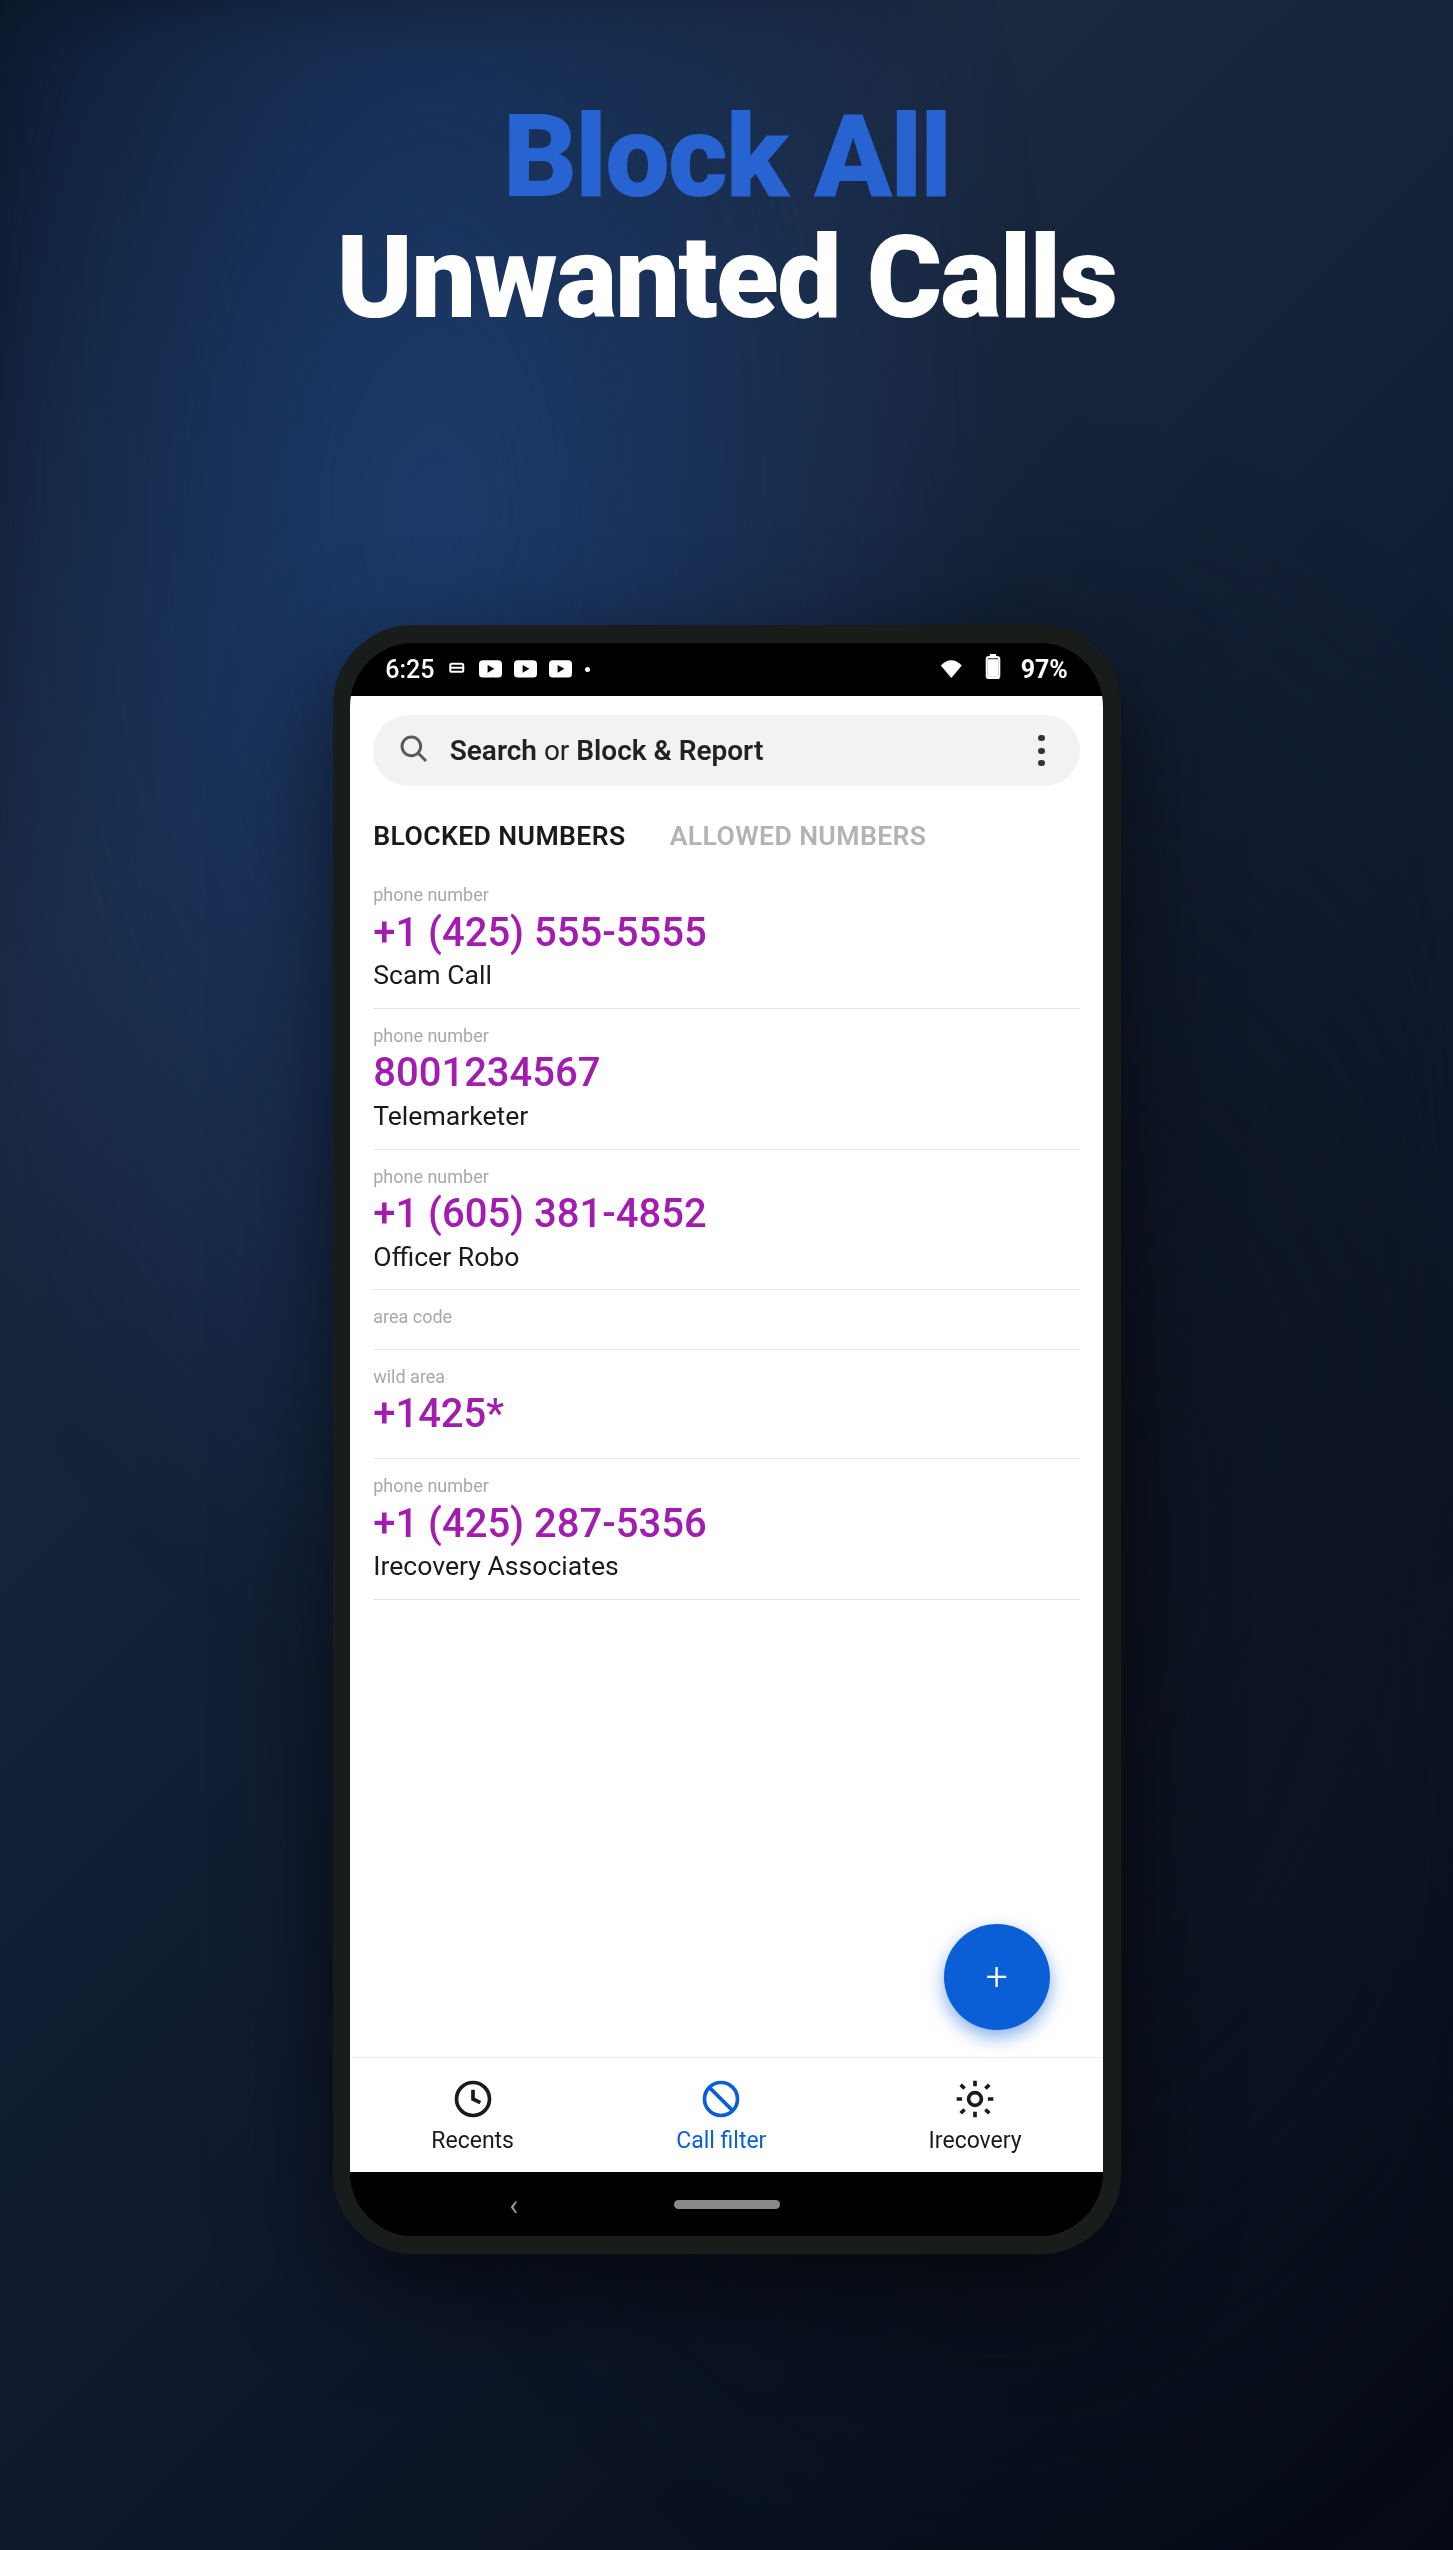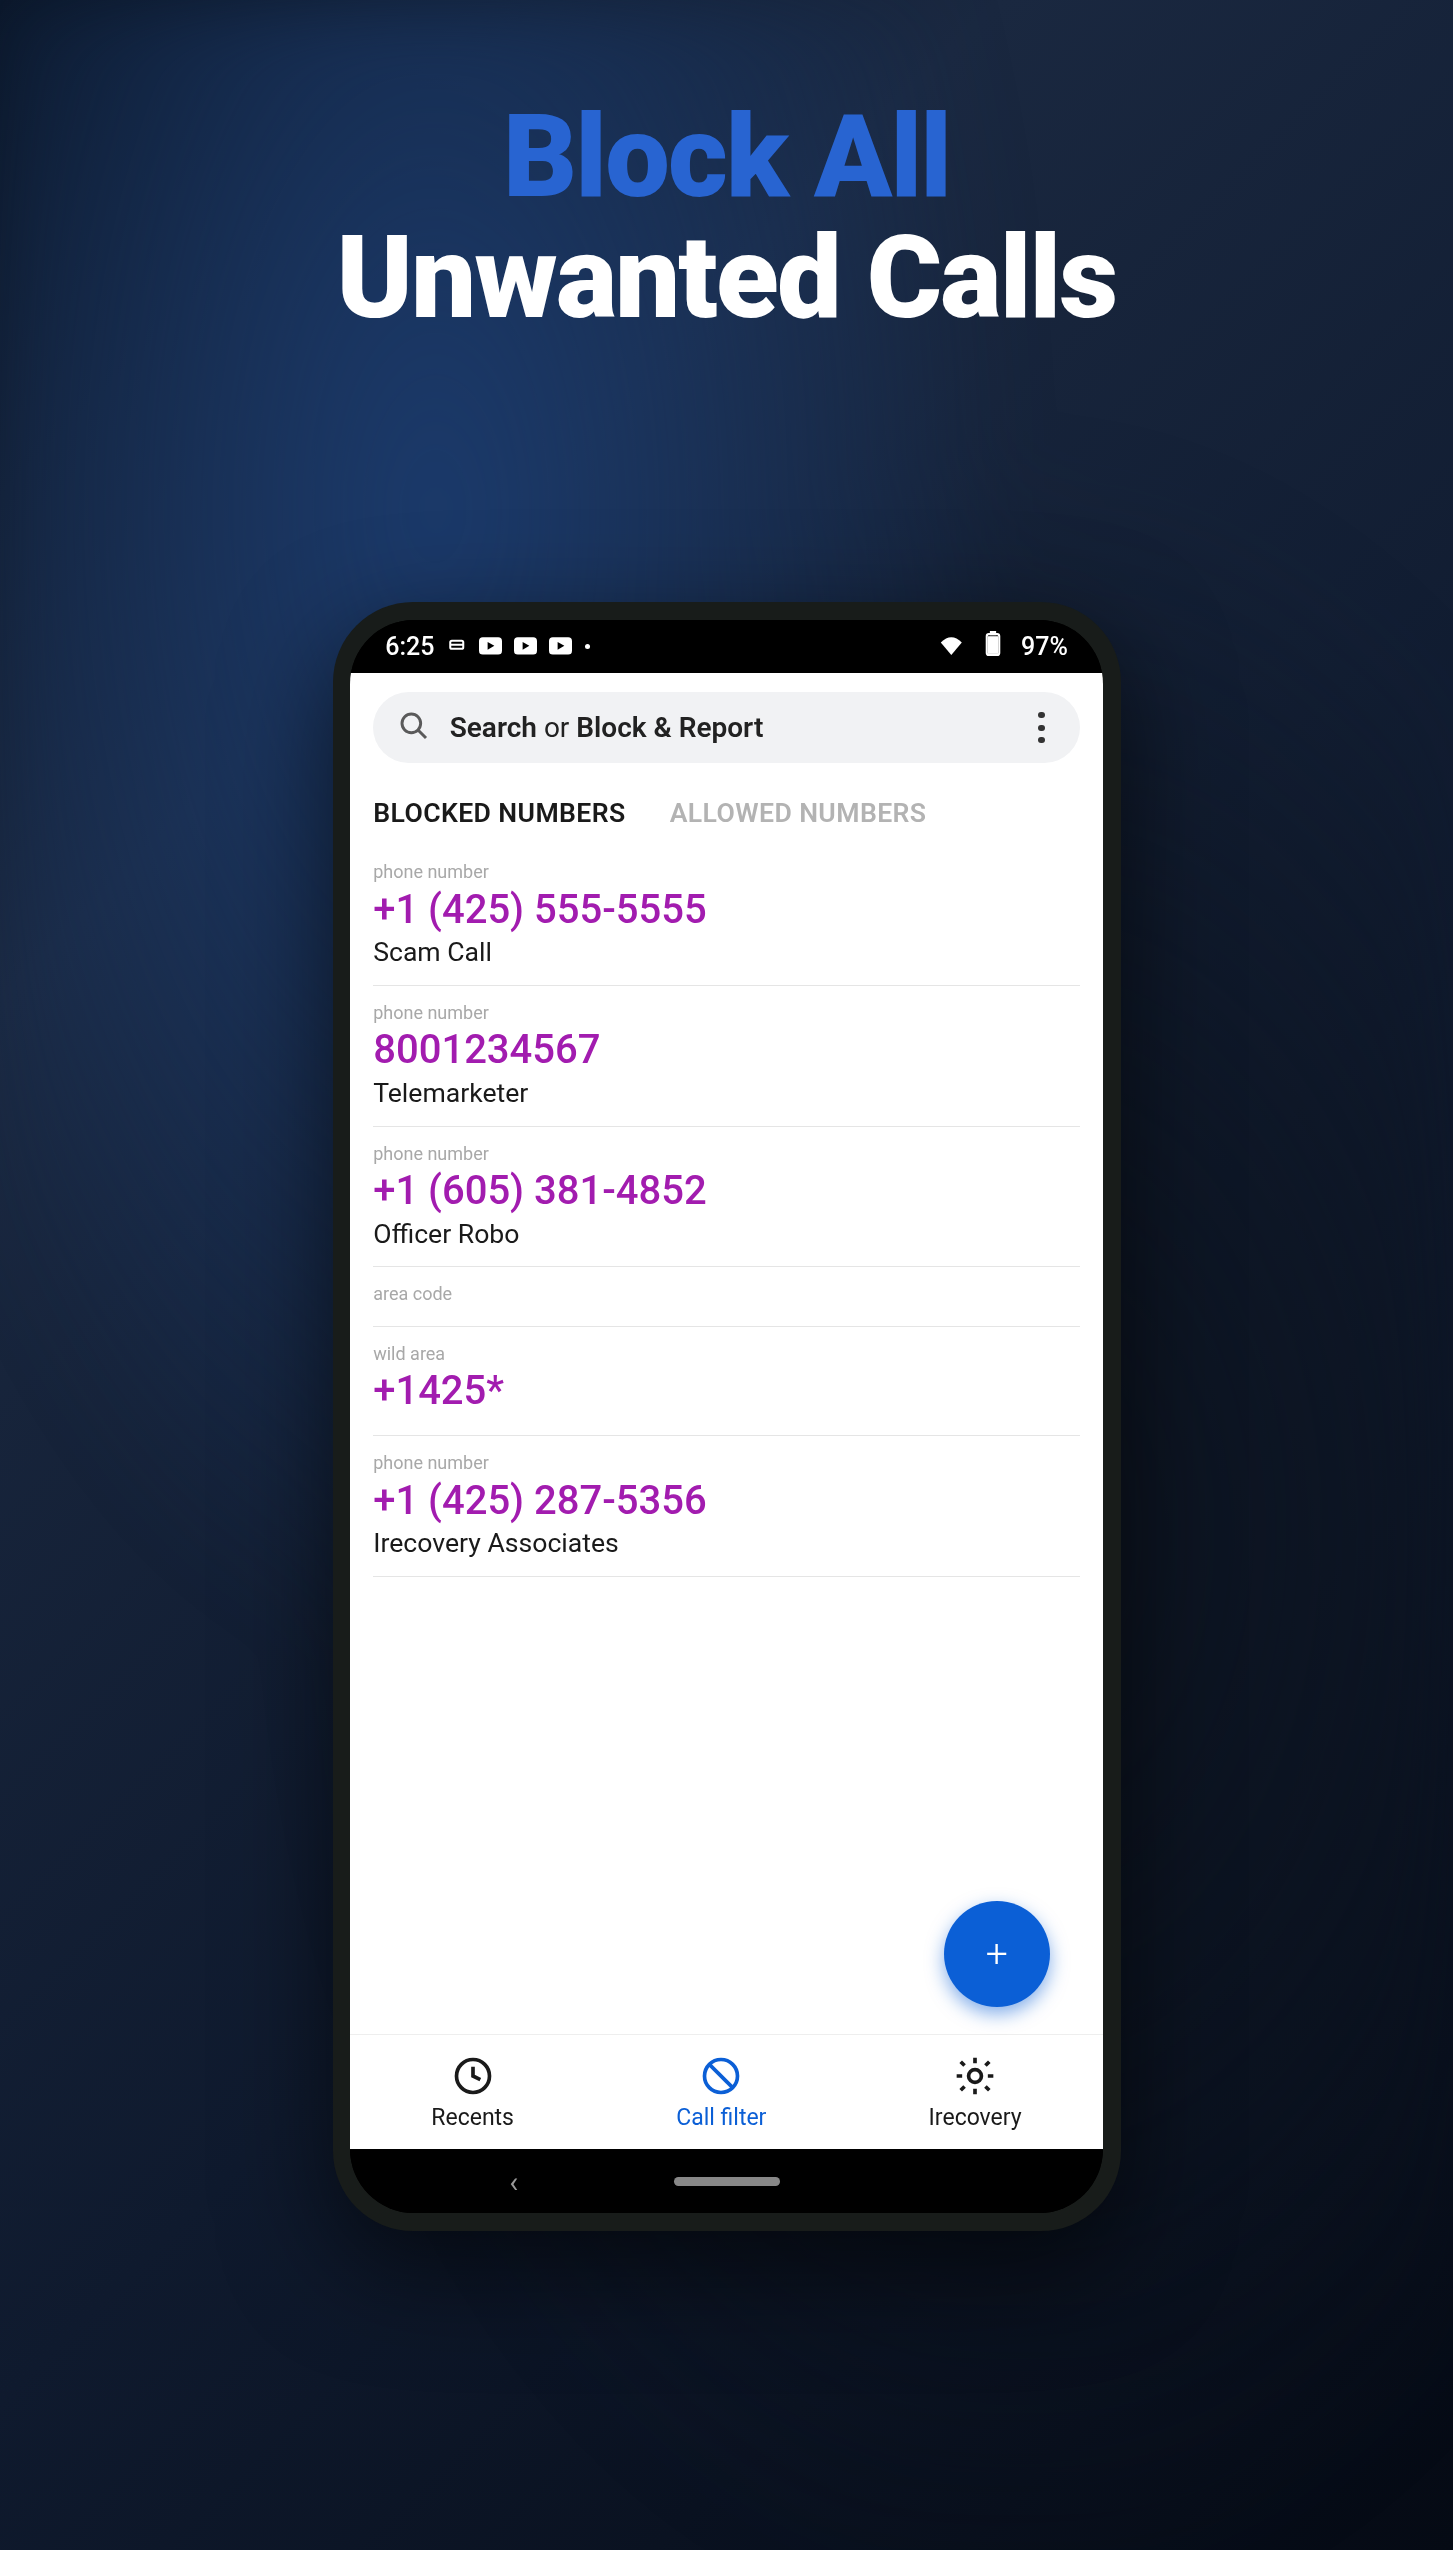--- a/index.html
+++ b/index.html
@@ -34,21 +34,21 @@
     margin-top: 8px;
   }
   .hero-line2 {
     font-size: 115px;
     color: #ffffff;
     letter-spacing: -1.8px;
   }
 
   .phone {
     position: absolute;
-    top: 602px;
+    top: 625px;
     left: 50%;
     transform: translateX(-50%);
     width: 788px;
     height: 1629px;
     background: #181c1a;
     border-radius: 80px;
     padding: 17.7px;
     box-shadow: 0 35px 106px rgba(0,0,0,0.6);
   }
   .phone-inner {
@@ -67,21 +67,21 @@
     background: #000;
     display: flex;
     align-items: center;
     justify-content: space-between;
     padding: 0 35px;
     color: #fff;
     font-size: 25px;
     font-weight: 500;
   }
   .status-left { display: flex; align-items: center; gap: 12.4px; }
-  .status-right { display: flex; align-items: center; gap: 20px; }
+  .status-right { display: flex; align-items: center; gap: 20px; font-weight: bold; }
   .status-dot { width: 5.3px; height: 5.3px; background: #fff; border-radius: 50%; }
 
   .app-body {
     flex: 1;
     background: #fff;
     display: flex;
     flex-direction: column;
     position: relative;
   }
 

